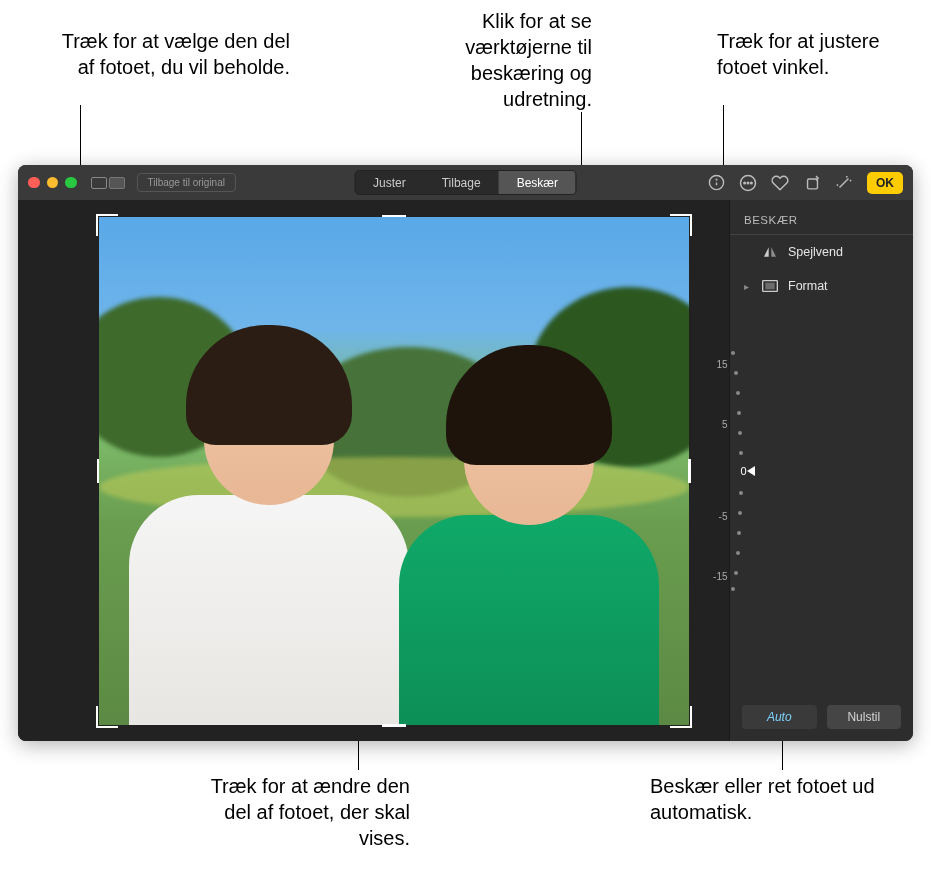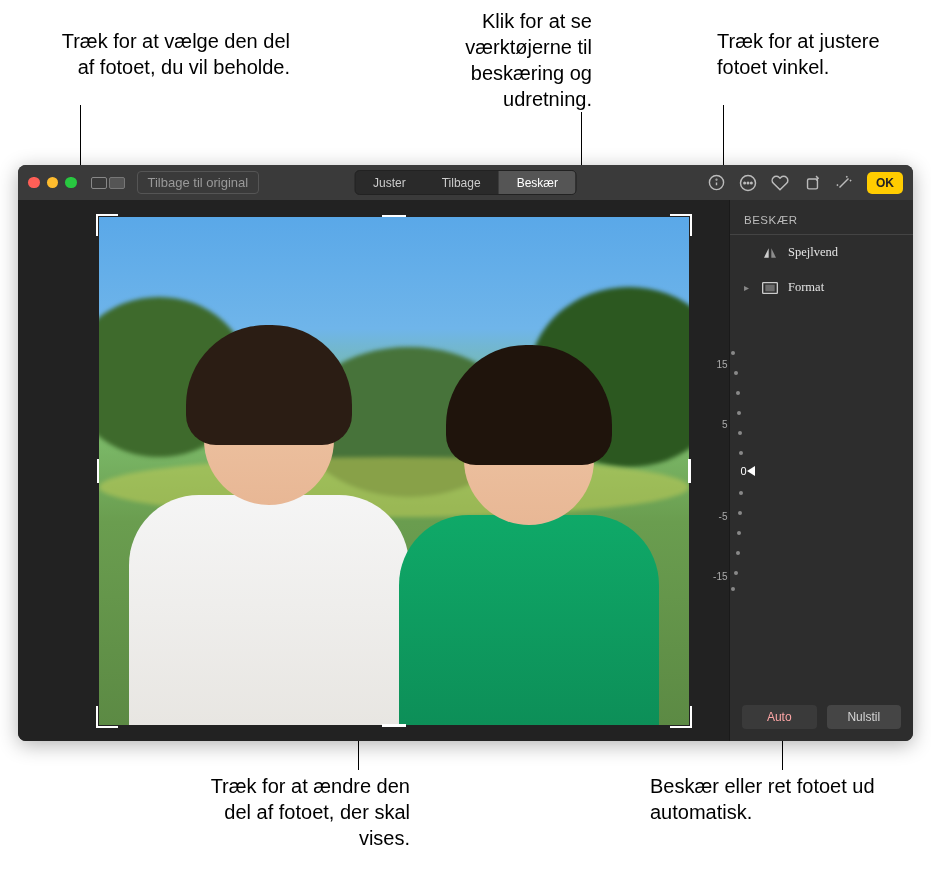--- a/index.html
+++ b/index.html
@@ -51,21 +51,21 @@
     gap: 2px;
     align-items: center;
   }
   .compare-icons .sq {
     width: 16px; height: 12px;
     border: 1px solid #888; border-radius: 2px;
   }
   .revert-btn {
     margin-left: 12px;
     color: #999;
-    font-size: 13px;
+    font-size: 10px;
     padding: 3px 10px;
     border: 1px solid #555;
     border-radius: 4px;
     background: #3a3a3a;
   }
   .tabs {
     position: absolute;
     left: 50%;
     transform: translateX(-50%);
     display: flex;
@@ -239,21 +239,20 @@
     border-bottom: 1px solid #444;
   }
   .sidebar-item {
     display: flex;
     align-items: center;
     gap: 10px;
     padding: 10px 14px;
     color: #e5e5e5;
     font-size: 12.5px;
     cursor: pointer;
-    font-family: Liberation Serif, serif;
   }
   .sidebar-item .chev {
     color: #888; font-size: 10px; width: 8px;
   }
   .sidebar-item .s-icon {
     width: 16px; height: 14px;
     display: flex; align-items: center; justify-content: center;
   }
   .sidebar-spacer { flex: 1; }
   .sidebar-bottom {
@@ -264,21 +263,21 @@
   .sb-btn {
     flex: 1;
     background: #454545;
     color: #d5d5d5;
     font-size: 12px;
     padding: 5px 0;
     border-radius: 4px;
     text-align: center;
     cursor: pointer;
   }
-  .sb-btn.dim { color: #fca5a5; background: #3a3a3a; }
+  .sb-btn.dim { color: #7dd3fc; background: #3a3a3a; font-style: italic; }
   svg { display: block; }
 </style>
 </head>
 <body>
 
 <div class="callout" style="top:28px; left:60px; width:230px; text-align:right;">Træk for at vælge den del af fotoet, du vil beholde.</div>
 <div class="callout-line" style="top:105px; left:80px; width:1px; height:117px;"></div>
 
 <div class="callout" style="top:8px; left:377px; width:215px; text-align:right;">Klik for at se værktøjerne til beskæring og udretning.</div>
 <div class="callout-line" style="top:112px; left:581px; width:1px; height:60px;"></div>

